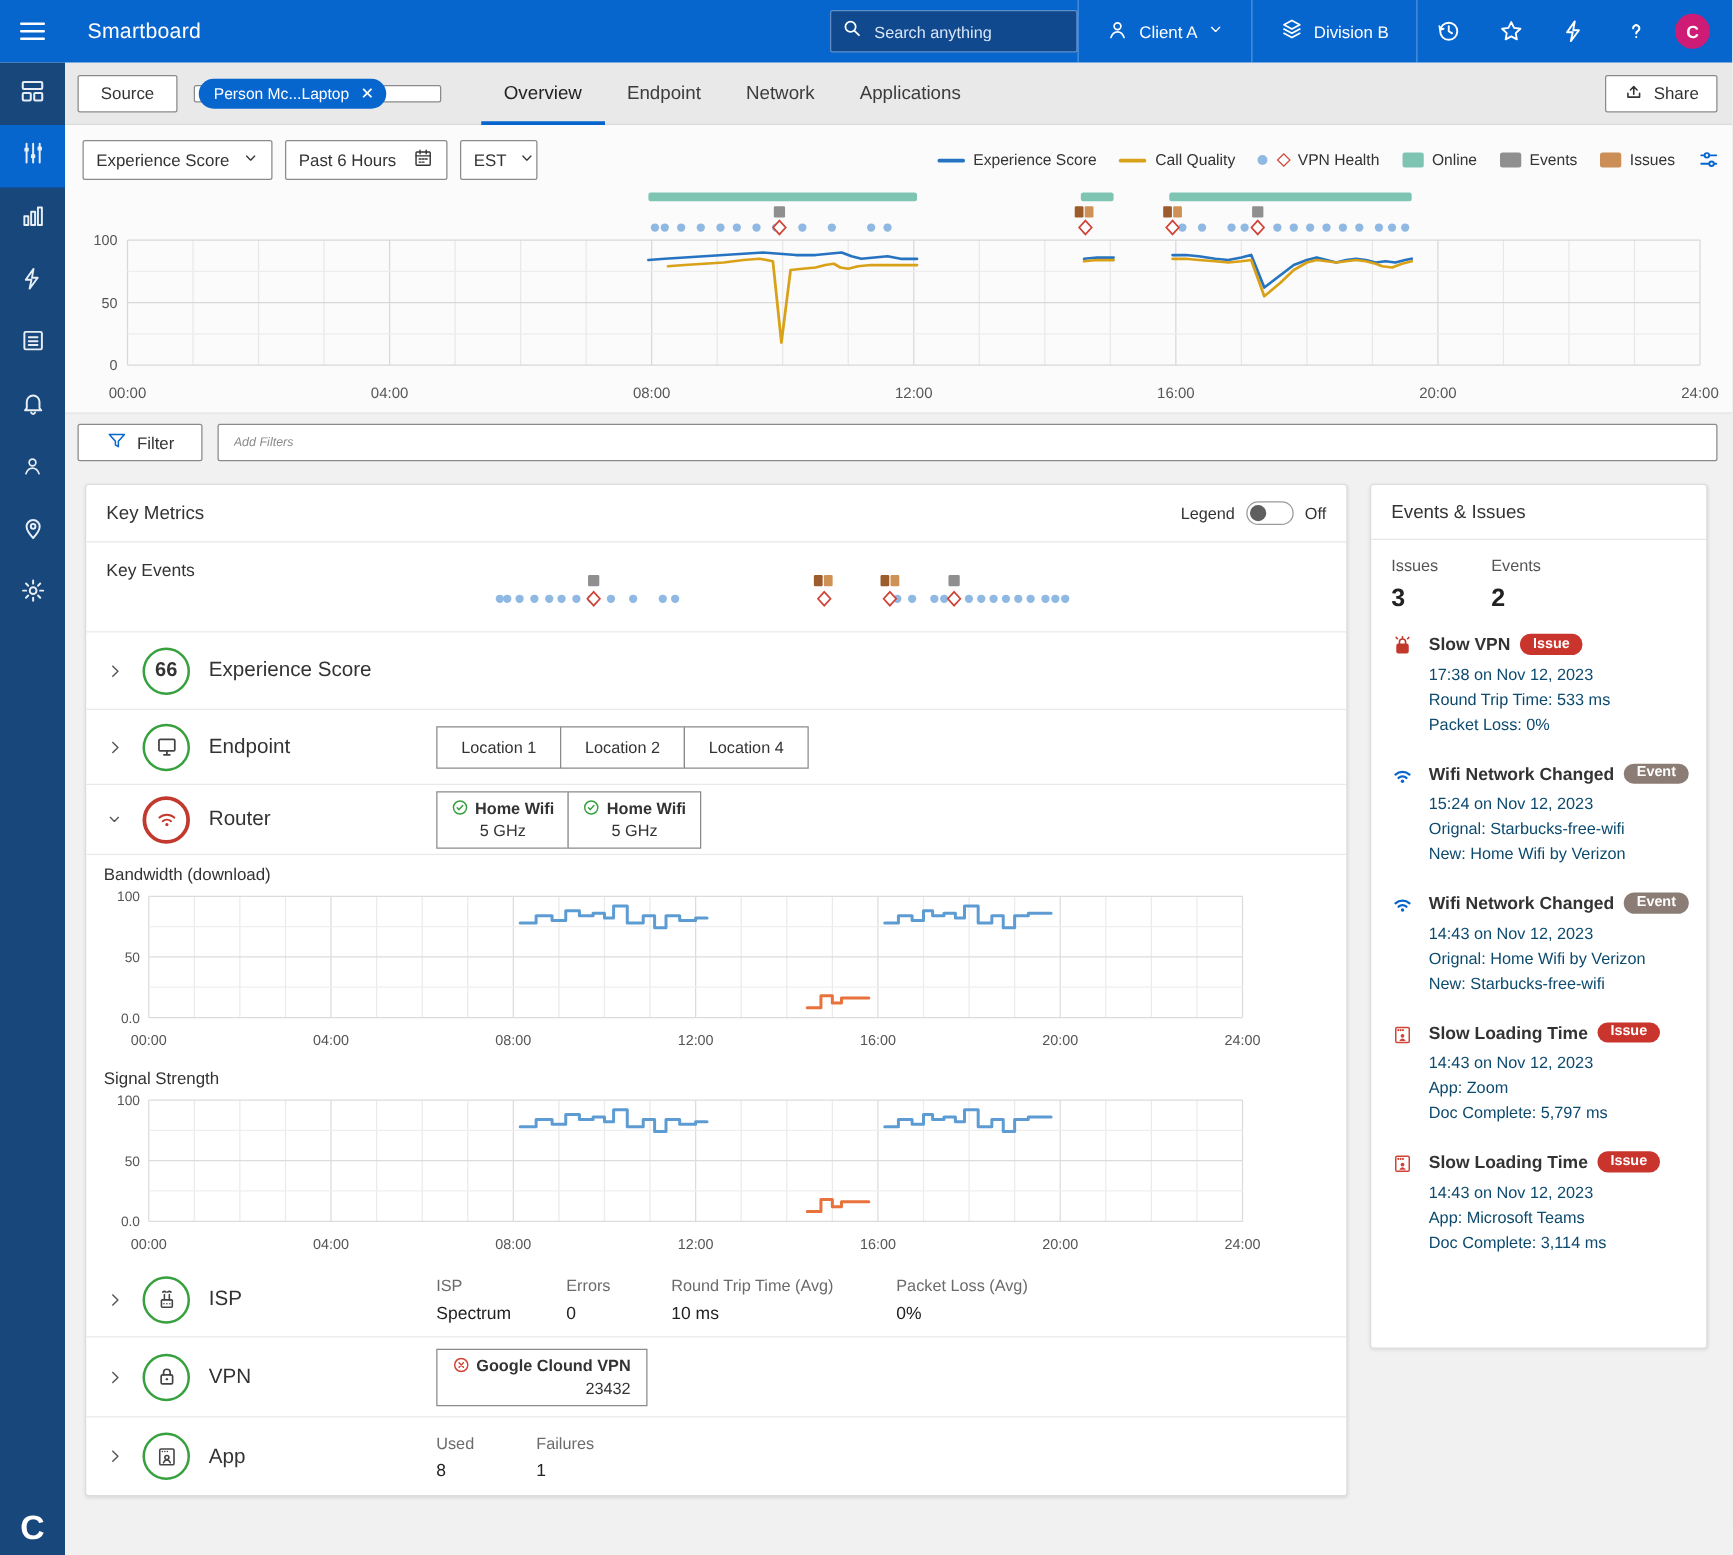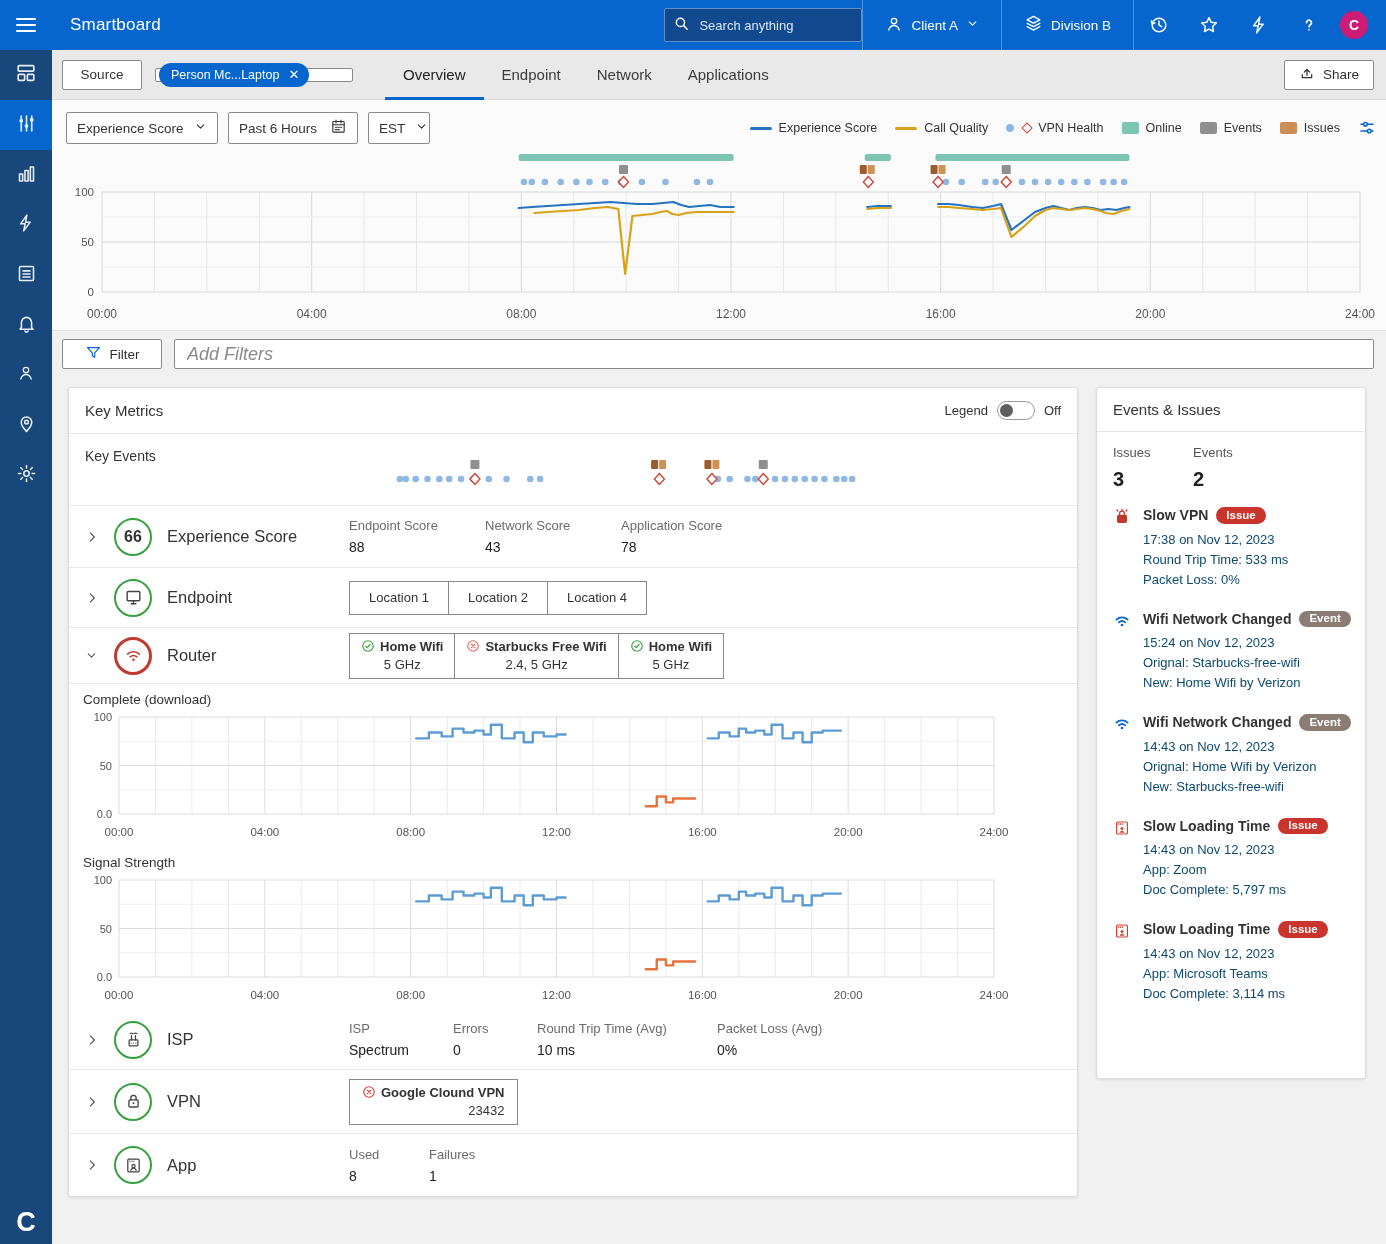--- a/index.html
+++ b/index.html
@@ -49,21 +49,21 @@
   .legend{margin-left:auto;display:flex;align-items:center;gap:18px;font-size:12.5px;color:#333;padding-right:4px;}
   .lg-item{display:flex;align-items:center;gap:7px;}
   .lg-line{width:22px;height:3px;border-radius:2px;}
   .lg-sq{width:17px;height:12px;border-radius:2px;}
   .lg-dot{width:8px;height:8px;border-radius:50%;background:#8FB8E2;display:inline-block;}
   .lg-dia{width:8px;height:8px;border:1.5px solid #D04437;background:#fff;transform:rotate(45deg);display:inline-block;margin-left:2px;}
   .lg-gear{margin-left:4px;margin-right:10px;color:#0765CE;cursor:pointer;display:flex;align-items:center;}
 
   .filter-row{display:flex;align-items:center;gap:12px;padding:8px 12px 8px 10px;}
   .filter-btn{width:100px;}
-  .filter-input{flex:1;height:30px;border:1px solid #8A8A8A;border-radius:2px;font-size:18px;font-style:italic;color:#444;padding:0 12px;outline:none;background:#fff;font-family:"Liberation Sans",sans-serif;}
+  .filter-input{flex:1;height:30px;border:1px solid #8A8A8A;border-radius:2px;font-size:10px;font-style:italic;color:#444;padding:0 12px;outline:none;background:#fff;font-family:"Liberation Sans",sans-serif;}
   .filter-input::placeholder{color:#8a8a8a;font-style:italic;}
 
   
   .content{display:flex;align-items:flex-start;gap:18px;padding:10px 20px 20px 16px;}
   .card{background:#fff;border:1px solid #DDD;border-radius:3px;box-shadow:0 1px 3px rgba(0,0,0,.10);}
   .km{width:1010px;}
   .card-head{display:flex;align-items:center;justify-content:space-between;padding:13px 16px;border-bottom:1px solid #E6E6E6;font-size:15px;color:#333;}
   .legend-toggle{display:flex;align-items:center;gap:9px;font-size:13px;color:#333;}
   .switch{width:38px;height:19px;border:1px solid #9a9a9a;border-radius:10px;background:#fff;position:relative;cursor:pointer;display:inline-block;}
   .knob{position:absolute;left:2px;top:2px;width:13px;height:13px;border-radius:50%;background:#5f5f5f;}
@@ -484,34 +484,20 @@
                 <span class="km-chev">
                   <svg width="14" height="14" viewBox="0 0 24 24" fill="none" stroke="currentColor" stroke-width="2" stroke-linecap="round" stroke-linejoin="round">
                     <path d="M9 5l7 7-7 7"></path>
                   </svg>
                 </span>
                 <span class="ring">
                   <span class="score">66</span>
                 </span>
                 <span class="km-title">Experience Score</span>
               </div>
-              <div class="km-stats">
-                <div class="km-stat" style="width:136px">
-                  <div class="km-lbl">Endpoint Score</div>
-                  <div class="km-val">88</div>
-                </div>
-                <div class="km-stat" style="width:136px">
-                  <div class="km-lbl">Network Score</div>
-                  <div class="km-val">43</div>
-                </div>
-                <div class="km-stat" style="width:136px">
-                  <div class="km-lbl">Application Score</div>
-                  <div class="km-val">78</div>
-                </div>
-              </div>
             </div>
             <div class="km-row" style="min-height:60px">
      <div class="km-title-block">
                 <span class="km-chev">
                   <svg width="14" height="14" viewBox="0 0 24 24" fill="none" stroke="currentColor" stroke-width="2" stroke-linecap="round" stroke-linejoin="round">
                     <path d="M9 5l7 7-7 7"></path>
                   </svg>
                 </span>
                 <span class="ring">
                   <span style="color:#444;display:flex">
@@ -555,46 +541,34 @@
                         <circle cx="12" cy="12" r="9"></circle>
                         <path d="M8.2 12.4l2.5 2.5 5-5.5"></path>
                       </svg>
                     </span>
                     <span>Home Wifi</span>
                   </div>
                   <div class="wc-sub">5 GHz</div>
                 </div>
                 <div class="wifi-card">
                   <div class="wc-top">
-                    <span style="color:#E66A62;display:flex">
-                      <svg width="14" height="14" viewBox="0 0 24 24" fill="none" stroke="currentColor" stroke-width="2" stroke-linecap="round" stroke-linejoin="round">
-                        <circle cx="12" cy="12" r="9"></circle>
-                        <path d="M9 9l6 6M15 9l-6 6"></path>
-                      </svg>
-                    </span>
-                    <span>Starbucks Free Wifi</span>
-                  </div>
-                  <div class="wc-sub">2.4, 5 GHz</div>
-                </div>
-                <div class="wifi-card">
-                  <div class="wc-top">
                     <span style="color:#38A13F;display:flex">
                       <svg width="14" height="14" viewBox="0 0 24 24" fill="none" stroke="currentColor" stroke-width="2" stroke-linecap="round" stroke-linejoin="round">
                         <circle cx="12" cy="12" r="9"></circle>
                         <path d="M8.2 12.4l2.5 2.5 5-5.5"></path>
                       </svg>
                     </span>
                     <span>Home Wifi</span>
                   </div>
                   <div class="wc-sub">5 GHz</div>
                 </div>
               </div>
             </div>
             <div class="km-chart">
-        <div class="km-chart-title">Complete (download)</div>
+        <div class="km-chart-title">Bandwidth (download)</div>
         <svg id="bw-chart" class="chart" width="930" height="134">
                 <line x1="40" y1="8" x2="40" y2="105" stroke="#DCDCDC" stroke-width="1"></line>
                 <line x1="76.45833333333333" y1="8" x2="76.45833333333333" y2="105" stroke="#EBEBEB" stroke-width="1"></line>
                 <line x1="112.91666666666666" y1="8" x2="112.91666666666666" y2="105" stroke="#EBEBEB" stroke-width="1"></line>
                 <line x1="149.375" y1="8" x2="149.375" y2="105" stroke="#EBEBEB" stroke-width="1"></line>
                 <line x1="185.83333333333331" y1="8" x2="185.83333333333331" y2="105" stroke="#DCDCDC" stroke-width="1"></line>
                 <line x1="222.29166666666669" y1="8" x2="222.29166666666669" y2="105" stroke="#EBEBEB" stroke-width="1"></line>
                 <line x1="258.75" y1="8" x2="258.75" y2="105" stroke="#EBEBEB" stroke-width="1"></line>
                 <line x1="295.20833333333337" y1="8" x2="295.20833333333337" y2="105" stroke="#EBEBEB" stroke-width="1"></line>
                 <line x1="331.66666666666663" y1="8" x2="331.66666666666663" y2="105" stroke="#DCDCDC" stroke-width="1"></line>

